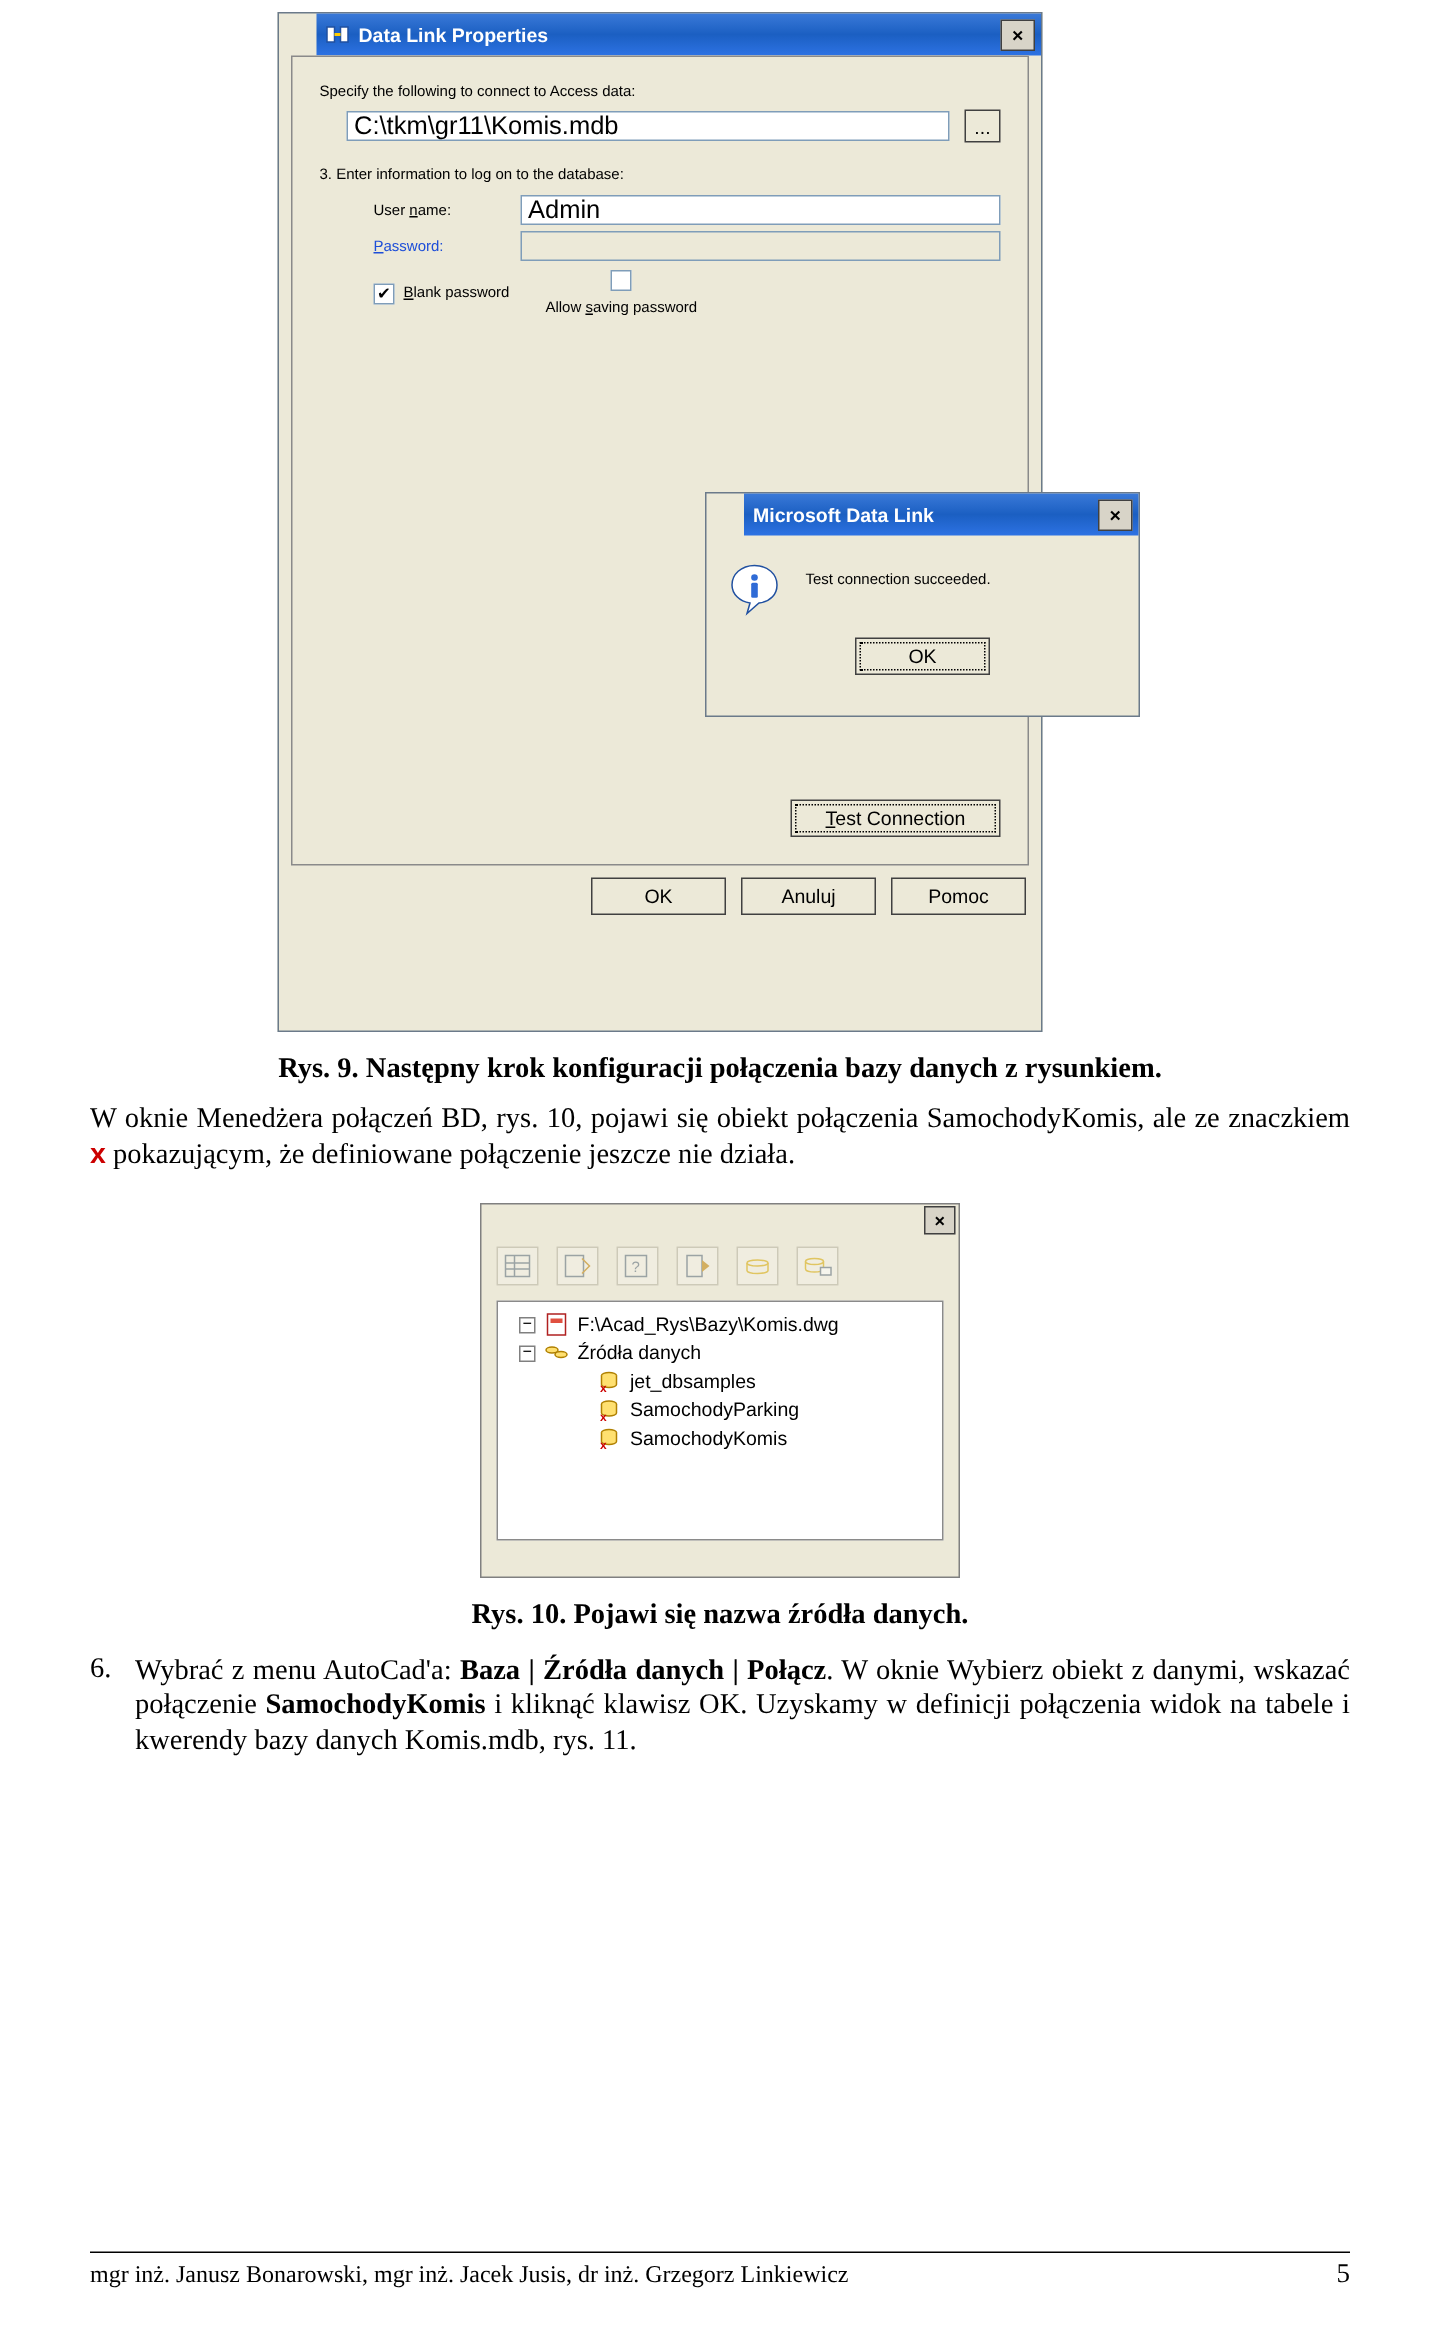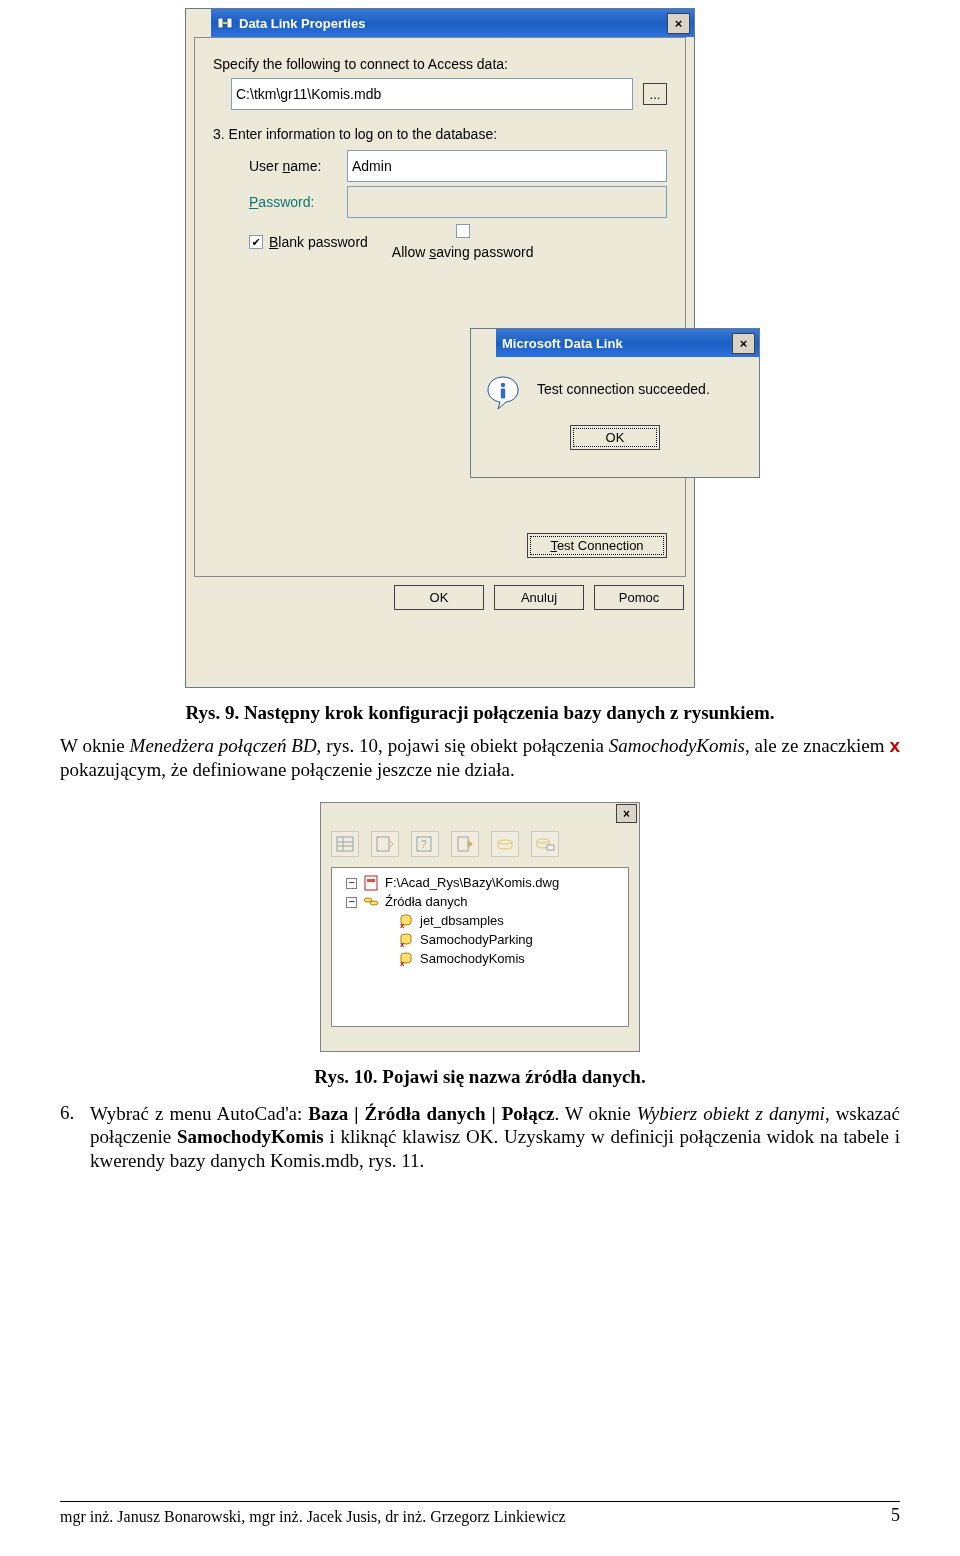--- a/index.html
+++ b/index.html
@@ -48,25 +48,25 @@
     background: #ece9d8; font-size: 13px;
     margin-right: -1px;
   }
   .tab.active { background: #fff; position: relative; top: 1px; z-index: 2; }
   .tab-page {
     border: 1px solid #8a8a8a; background: #ece9d8;
     margin: 0 8px; padding: 18px 18px 22px 18px; min-height: 540px;
     position: relative;
   }
 
-  .lbl { font-size: 14px; }
+  .lbl { font-size: 10px; }
   .field-row { display: flex; align-items: center; gap: 10px; margin: 4px 0; }
   .input {
-    background: #fff; border: 1px solid #7f9db9; height: 32px;
-    font-size: 14px; font-family: Tahoma, sans-serif; padding: 0 4px;
+    background: #fff; border: 1px solid #7f9db9; height: 20px;
+    font-size: 17px; font-family: Tahoma, sans-serif; padding: 0 4px;
     display: flex; align-items: center;
   }
   .input.disabled { background: #ece9d8; color: #a0a0a0; }
   .btn {
     background: #ece9d8; border: 1px solid #404040; height: 25px;
     font-size: 13px; font-family: Tahoma, sans-serif;
     display: inline-flex; align-items: center; justify-content: center;
     padding: 0 8px;
   }
   .btn.focus { outline: 1px dotted #000; outline-offset: -4px; }
@@ -85,21 +85,21 @@
     z-index: 5;
   }
   .popup .body { padding: 18px 14px 10px 14px; }
   .popup .msgrow { display: flex; align-items: flex-start; gap: 16px; }
   .info-icon { width: 36px; height: 36px; flex: 0 0 36px; }
   .popup .btn { width: 90px; margin: 14px auto 0 auto; display: flex; }
 
   
   .caption-bold { font-weight: bold; text-align: center; margin-top: 14px; }
   .para { margin-top: 10px; text-align: justify; line-height: 1.25; }
-  .italic { font-style: italic; }
+  .italic { }
   .code-x { font-family: Arial, sans-serif; font-weight: bold; color: #c00; font-style: normal; }
 
   
   .screenshot-2 { position: relative; margin: 20px auto 0 auto; width: 320px; height: 250px;
                   border: 1px solid #808080; background: #ece9d8; font-family: Tahoma, sans-serif; font-size: 13px; }
   .s2-close-row { height: 22px; display: flex; justify-content: flex-end; align-items: center; padding-right: 2px; }
   .s2-close { width: 21px; height: 19px; border: 1px solid #404040; background: #d8d4c8;
               display: flex; align-items: center; justify-content: center; font-weight: bold; font-size: 12px; }
 
   .s2-toolbar { display: flex; gap: 12px; padding: 6px 10px 10px 10px; }
@@ -158,21 +158,21 @@
       <div class="lbl" style="margin-top:16px;">3.  Enter information to log on to the database:</div>
 
       <div class="field-row" style="margin-left:36px; margin-top:8px;">
         <span class="lbl" style="width:88px;">
           <span>User </span><span class="u">n</span><span>ame:</span>
         </span>
         <div class="input" style="flex:1;">Admin</div>
       </div>
 
       <div class="field-row" style="margin-left:36px;">
-        <span class="lbl" style="width:88px; color:#0f766e;">
+        <span class="lbl" style="width:88px; color:#1d4ed8;">
           <span class="u">P</span><span>assword:</span>
         </span>
         <div class="input disabled" style="flex:1;"></div>
       </div>
 
       <div class="field-row" style="margin-left:36px; margin-top:6px; gap:24px;">
         <label style="display:flex;align-items:center;gap:6px;">
           <span class="chk">✔</span>
           <span class="lbl"><span class="u">B</span><span>lank password</span></span>
         </label>

